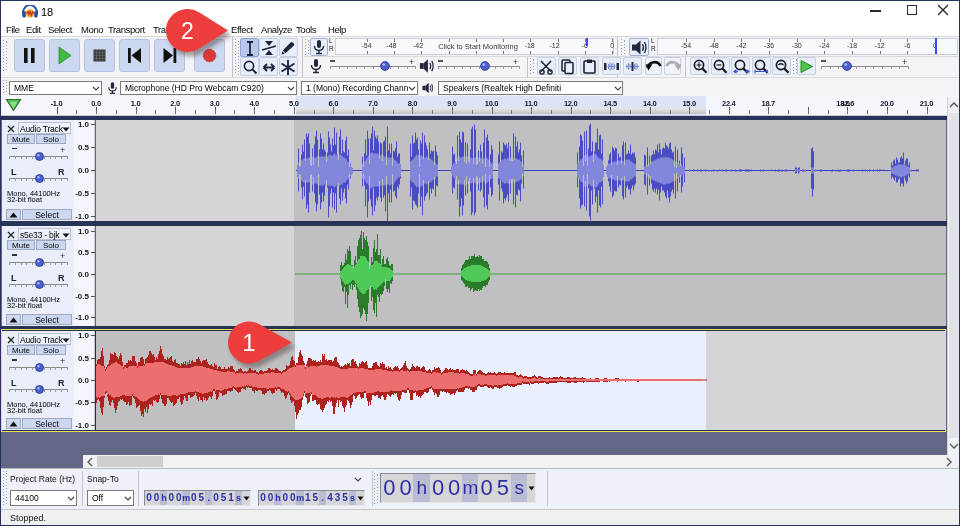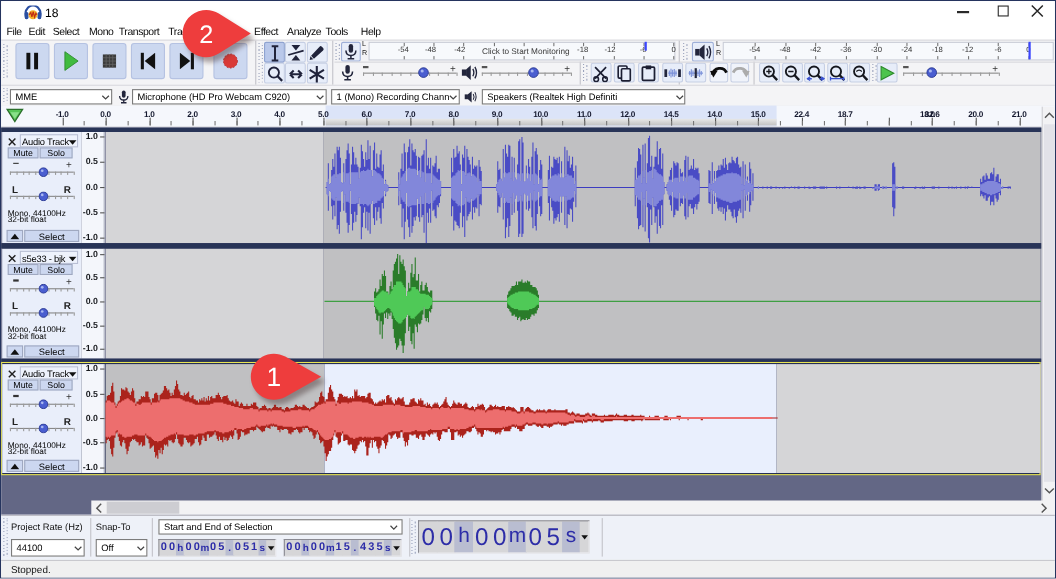--- a/index.html
+++ b/index.html
@@ -701,21 +701,20 @@
     <svg class="ab" style="left:66px;top:495px" width="8" height="5">
       <path d="M1 1 L4 4 L7 1" fill="none" stroke="#444" stroke-width="1.1"></path>
     </svg>
     <div class="vsep" style="left:81px;top:470px;height:35px"></div>
     <div class="ab" style="left:86px;top:473px;font-size:8.5px;color:#111">Snap-To</div>
     <div class="dd" style="left:86px;top:489px;width:47px;height:16px;line-height:15px">Off</div>
     <svg class="ab" style="left:123px;top:495px" width="8" height="5">
       <path d="M1 1 L4 4 L7 1" fill="none" stroke="#444" stroke-width="1.1"></path>
     </svg>
     <div class="vsep" style="left:137px;top:470px;height:35px"></div>
-    <div class="dd" style="left:143px;top:471px;width:222px;height:14px">Start and End of Selection</div>
     <svg class="ab" style="left:353px;top:476px" width="8" height="5">
       <path d="M1 1 L4 4 L7 1" fill="none" stroke="#444" stroke-width="1.1"></path>
     </svg>
     <div class="ab" style="left:143px;top:489px;width:107px;height:16px;background:#d6d6d8;border:1px solid #8a8a92;border-right-color:#e8e8ec;border-bottom-color:#e8e8ec;overflow:hidden">
       <div class="ab" style="left:0.00px;top:0;width:7.96px;height:16px;background:#d6d6d8;font-size:10px;font-weight:bold;color:#2d2da8;line-height:14px;text-align:center;overflow:hidden">0</div>
       <div class="ab" style="left:7.46px;top:0;width:7.96px;height:16px;background:#d6d6d8;font-size:10px;font-weight:bold;color:#2d2da8;line-height:14px;text-align:center;overflow:hidden">0</div>
       <div class="ab" style="left:14.92px;top:0;width:7.96px;height:16px;background:#b9bdd1;font-size:9px;font-weight:bold;color:#2d2da8;line-height:14px;text-align:center;overflow:hidden">h</div>
       <div class="ab" style="left:22.38px;top:0;width:7.96px;height:16px;background:#d6d6d8;font-size:10px;font-weight:bold;color:#2d2da8;line-height:14px;text-align:center;overflow:hidden">0</div>
       <div class="ab" style="left:29.85px;top:0;width:7.96px;height:16px;background:#d6d6d8;font-size:10px;font-weight:bold;color:#2d2da8;line-height:14px;text-align:center;overflow:hidden">0</div>
       <div class="ab" style="left:37.31px;top:0;width:7.96px;height:16px;background:#b9bdd1;font-size:9px;font-weight:bold;color:#2d2da8;line-height:14px;text-align:center;overflow:hidden">m</div>

